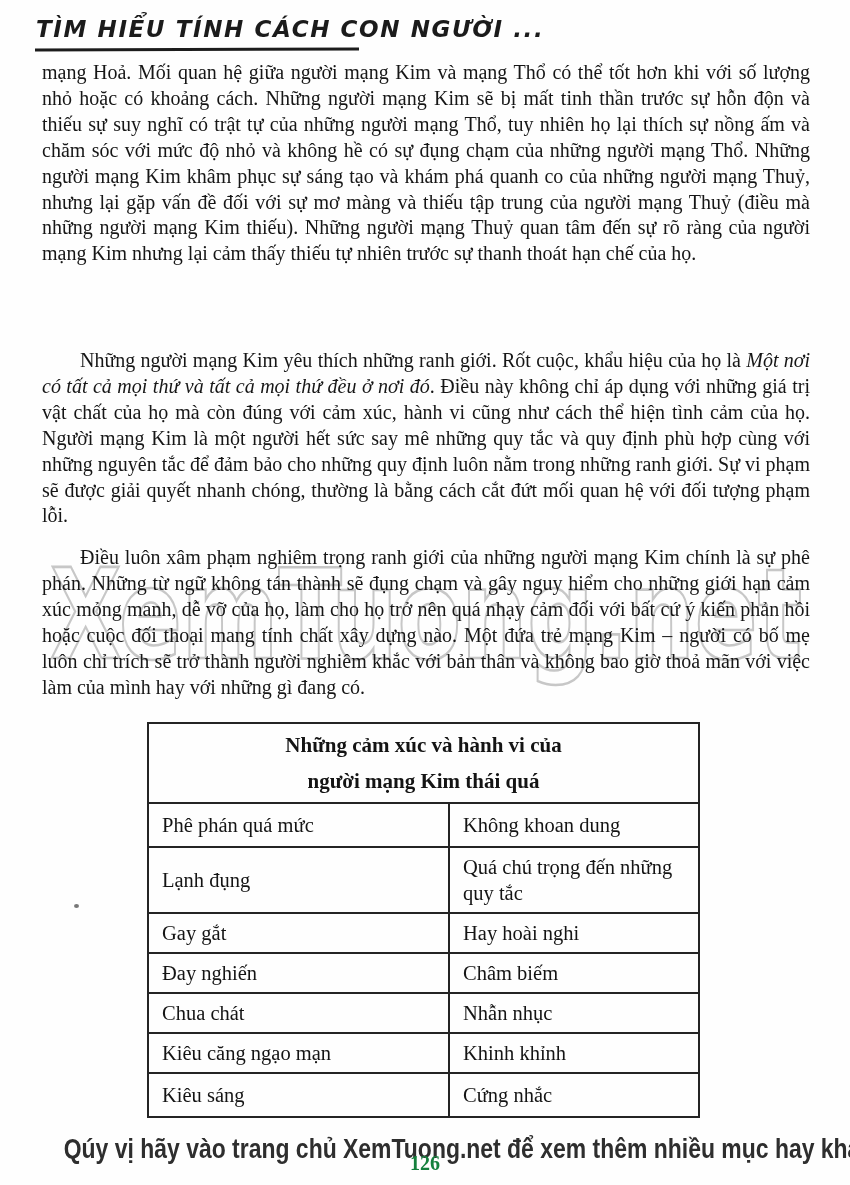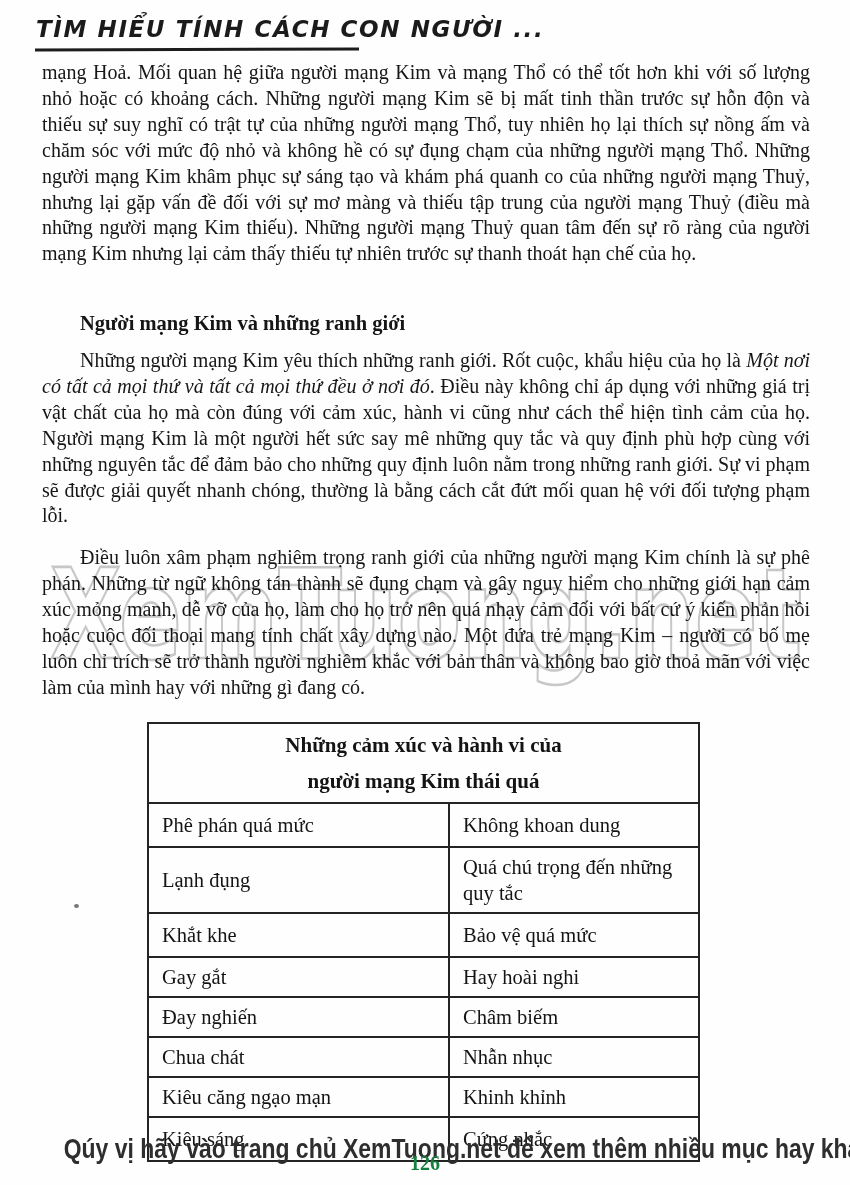--- a/index.html
+++ b/index.html
@@ -100,21 +100,20 @@
     <span>TÌM HIỂU TÍNH CÁCH CON NGƯỜI ...</span>
   </div>
   <div class="header-underline"></div>
 
   <svg class="watermark-svg" width="770" height="155">
     <text x="2" y="118" font-size="125" textLength="752" lengthAdjust="spacingAndGlyphs">XemTuong.net</text>
   </svg>
 
   <p class="body-p p1">mạng Hoả. Mối quan hệ giữa người mạng Kim và mạng Thổ có thể tốt hơn khi với số lượng nhỏ hoặc có khoảng cách. Những người mạng Kim sẽ bị mất tinh thần trước sự hỗn độn và thiếu sự suy nghĩ có trật tự của những người mạng Thổ, tuy nhiên họ lại thích sự nồng ấm và chăm sóc với mức độ nhỏ và không hề có sự đụng chạm của những người mạng Thổ. Những người mạng Kim khâm phục sự sáng tạo và khám phá quanh co của những người mạng Thuỷ, nhưng lại gặp vấn đề đối với sự mơ màng và thiếu tập trung của người mạng Thuỷ (điều mà những người mạng Kim thiếu). Những người mạng Thuỷ quan tâm đến sự rõ ràng của người mạng Kim nhưng lại cảm thấy thiếu tự nhiên trước sự thanh thoát hạn chế của họ.</p>
 
-  <h2 class="section-heading">Người mạng Kim và những ranh giới</h2>
 
   <p class="body-p p2"><span>Những người mạng Kim yêu thích những ranh giới. Rốt cuộc, khẩu hiệu của họ là </span><i>Một nơi có tất cả mọi thứ và tất cả mọi thứ đều ở nơi đó</i><span>. Điều này không chỉ áp dụng với những giá trị vật chất của họ mà còn đúng với cảm xúc, hành vi cũng như cách thể hiện tình cảm của họ. Người mạng Kim là một người hết sức say mê những quy tắc và quy định phù hợp cùng với những nguyên tắc để đảm bảo cho những quy định luôn nằm trong những ranh giới. Sự vi phạm sẽ được giải quyết nhanh chóng, thường là bằng cách cắt đứt mối quan hệ với đối tượng phạm lỗi.</span></p>
 
   <p class="body-p p3">Điều luôn xâm phạm nghiêm trọng ranh giới của những người mạng Kim chính là sự phê phán. Những từ ngữ không tán thành sẽ đụng chạm và gây nguy hiểm cho những giới hạn cảm xúc mỏng manh, dễ vỡ của họ, làm cho họ trở nên quá nhạy cảm đối với bất cứ ý kiến phản hồi hoặc cuộc đối thoại mang tính chất xây dựng nào. Một đứa trẻ mạng Kim – người có bố mẹ luôn chỉ trích sẽ trở thành người nghiêm khắc với bản thân và không bao giờ thoả mãn với việc làm của mình hay với những gì đang có.</p>
 
   <table class="emotion-table">
     <thead>
       <tr>
         <th colspan="2" class="title-cell">
           <div class="title-line">Những cảm xúc và hành vi của</div>
@@ -123,24 +122,20 @@
       </tr>
     </thead>
     <tbody>
       <tr class="row-m">
         <td class="col-left">Phê phán quá mức</td>
         <td>Không khoan dung</td>
       </tr>
       <tr class="row-l">
         <td class="col-left">Lạnh đụng</td>
         <td>Quá chú trọng đến những quy tắc</td>
-      </tr>
-      <tr class="row-m">
-        <td class="col-left">Khắt khe</td>
-        <td>Bảo vệ quá mức</td>
       </tr>
       <tr class="row-s">
         <td class="col-left">Gay gắt</td>
         <td>Hay hoài nghi</td>
       </tr>
       <tr class="row-s">
         <td class="col-left">Đay nghiến</td>
         <td>Châm biếm</td>
       </tr>
       <tr class="row-s">

